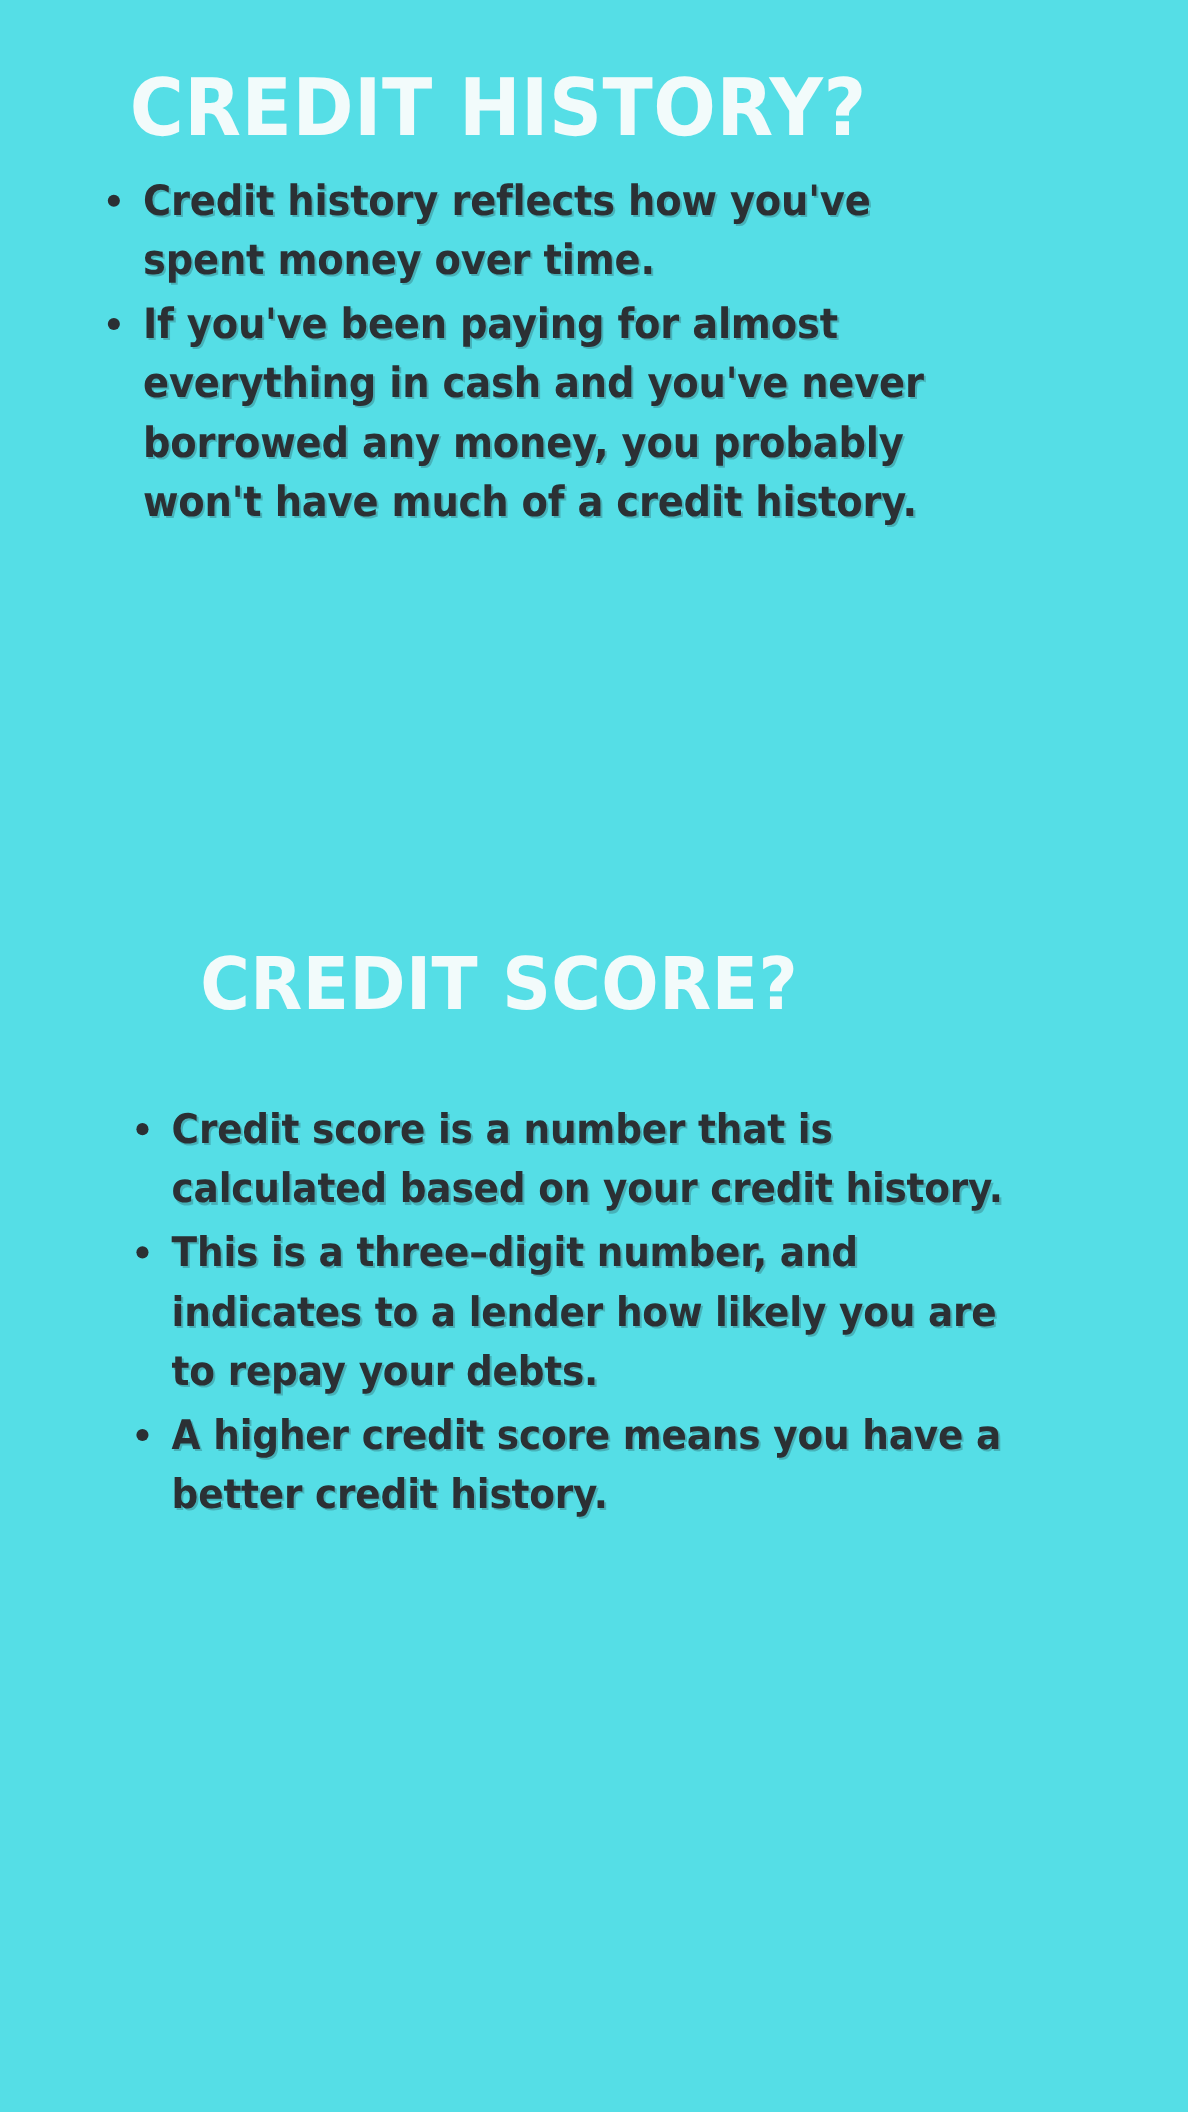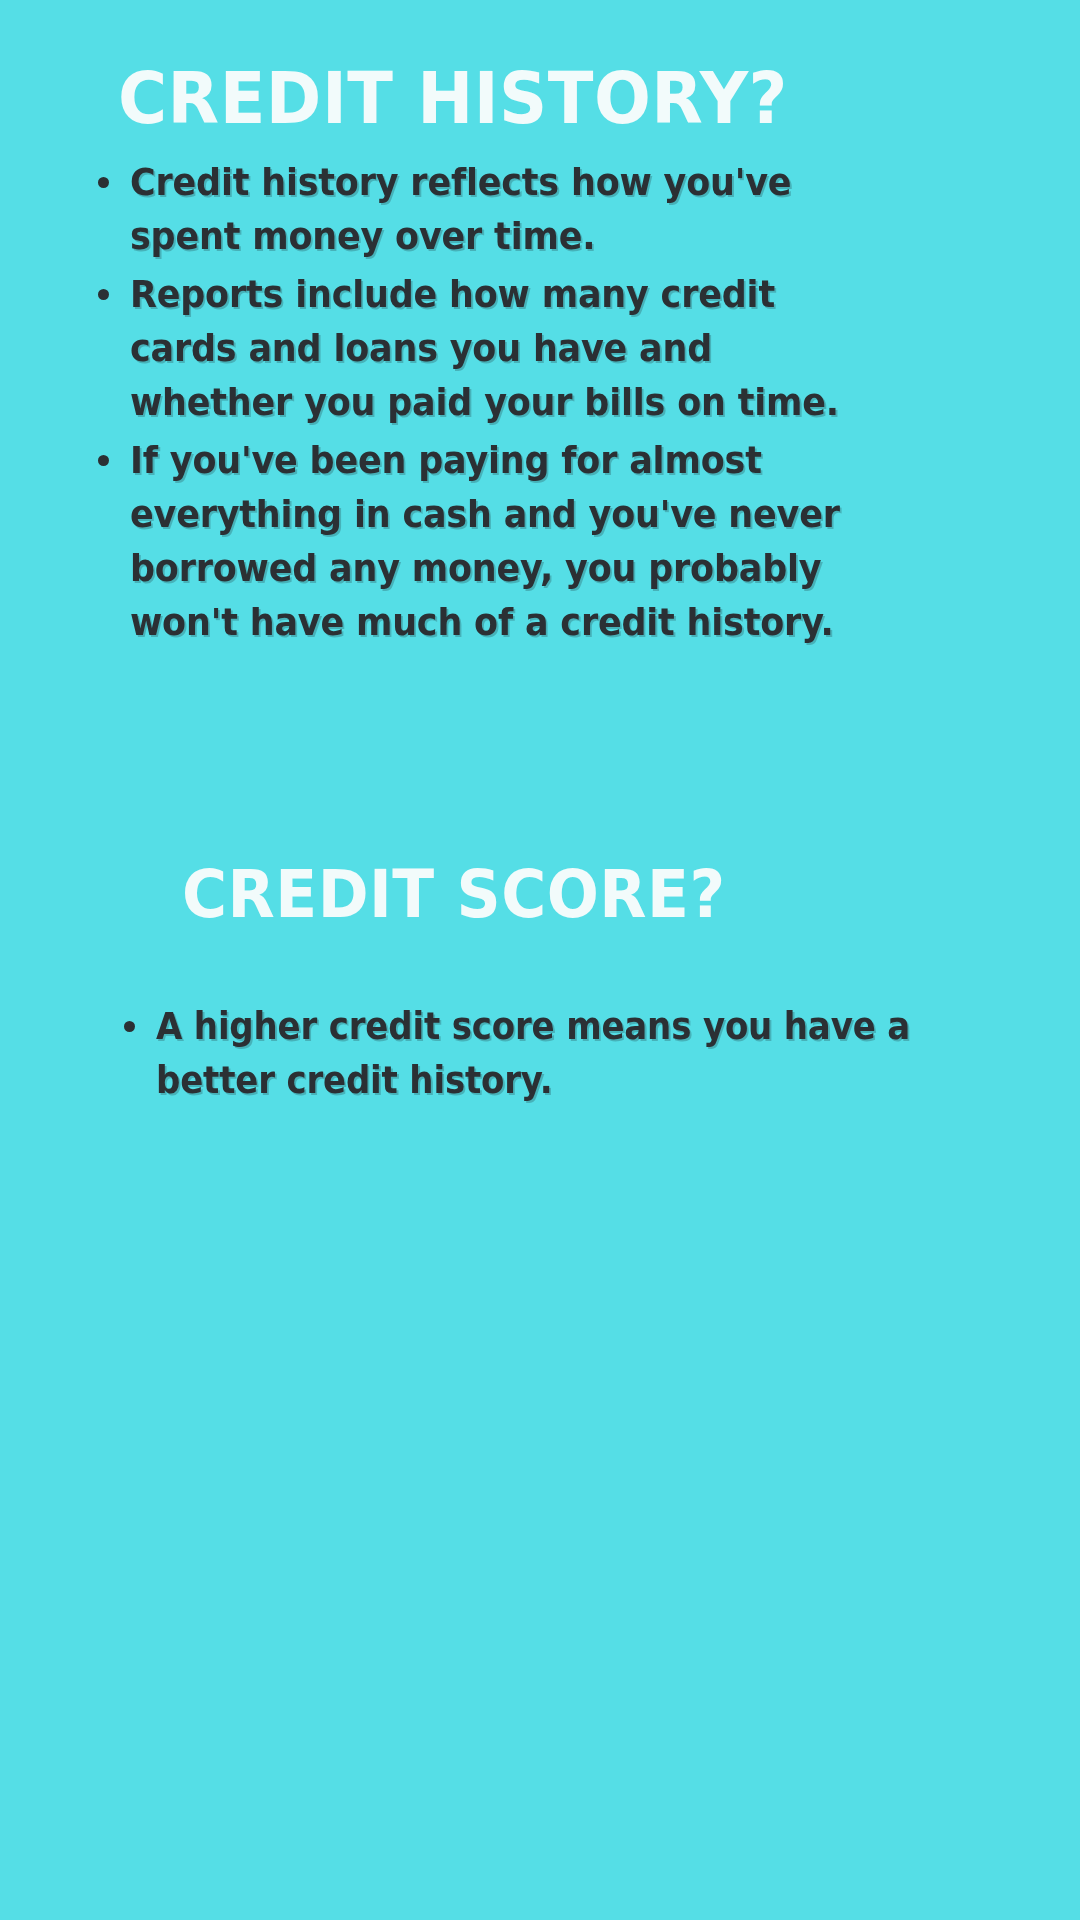--- a/index.html
+++ b/index.html
@@ -119,36 +119,40 @@
 
   <div class="heading" id="heading-history" style="color: rgb(242, 251, 251);">CREDIT HISTORY?</div>
 
   <ul class="bullet-list" id="list-history">
 
     <li class="bullet-item">
       <span class="bullet-dot" style="background: rgb(43, 48, 52);"></span>
       <span class="bullet-text" style="color: rgb(43, 48, 52);">Credit history reflects how you've spent money over  time.</span>
     </li>
 
-    <li class="bullet-item">
-      <span class="bullet-dot" style="background: rgb(43, 48, 52);"></span>
-      <span class="bullet-text" style="color: rgb(43, 48, 52);">Reports include how many credit cards and loans you have  and whether you paid your bills on time.</span>
-    </li>
 
     <li class="bullet-item">
       <span class="bullet-dot" style="background: rgb(43, 48, 52);"></span>
       <span class="bullet-text" style="color: rgb(43, 48, 52);">If you've been paying for almost everything in cash and you've never borrowed any money, you probably won't have much of a credit history.</span>
     </li>
   </ul>
 
   <div class="heading" id="heading-score" style="color: rgb(242, 251, 251);">CREDIT SCORE?</div>
 
   <ul class="bullet-list" id="list-score">
 
-
+    <li class="bullet-item">
+      <span class="bullet-dot" style="background: rgb(43, 48, 52);"></span>
+      <span class="bullet-text" style="color: rgb(43, 48, 52);">Credit score is a number that is calculated based on your credit history.</span>
+    </li>
+
+    <li class="bullet-item">
+      <span class="bullet-dot" style="background: rgb(43, 48, 52);"></span>
+      <span class="bullet-text" style="color: rgb(43, 48, 52);">This is a three–digit number, and indicates to a lender how likely you are to repay your debts.</span>
+    </li>
 
     <li class="bullet-item">
       <span class="bullet-dot" style="background: rgb(43, 48, 52);"></span>
       <span class="bullet-text" style="color: rgb(43, 48, 52);">A higher credit score means you have a better credit history.</span>
     </li>
 
   </ul>
 
   <div id="illustration">
     <svg width="440" height="300" viewBox="0 0 440 300" xmlns="http://www.w3.org/2000/svg">

